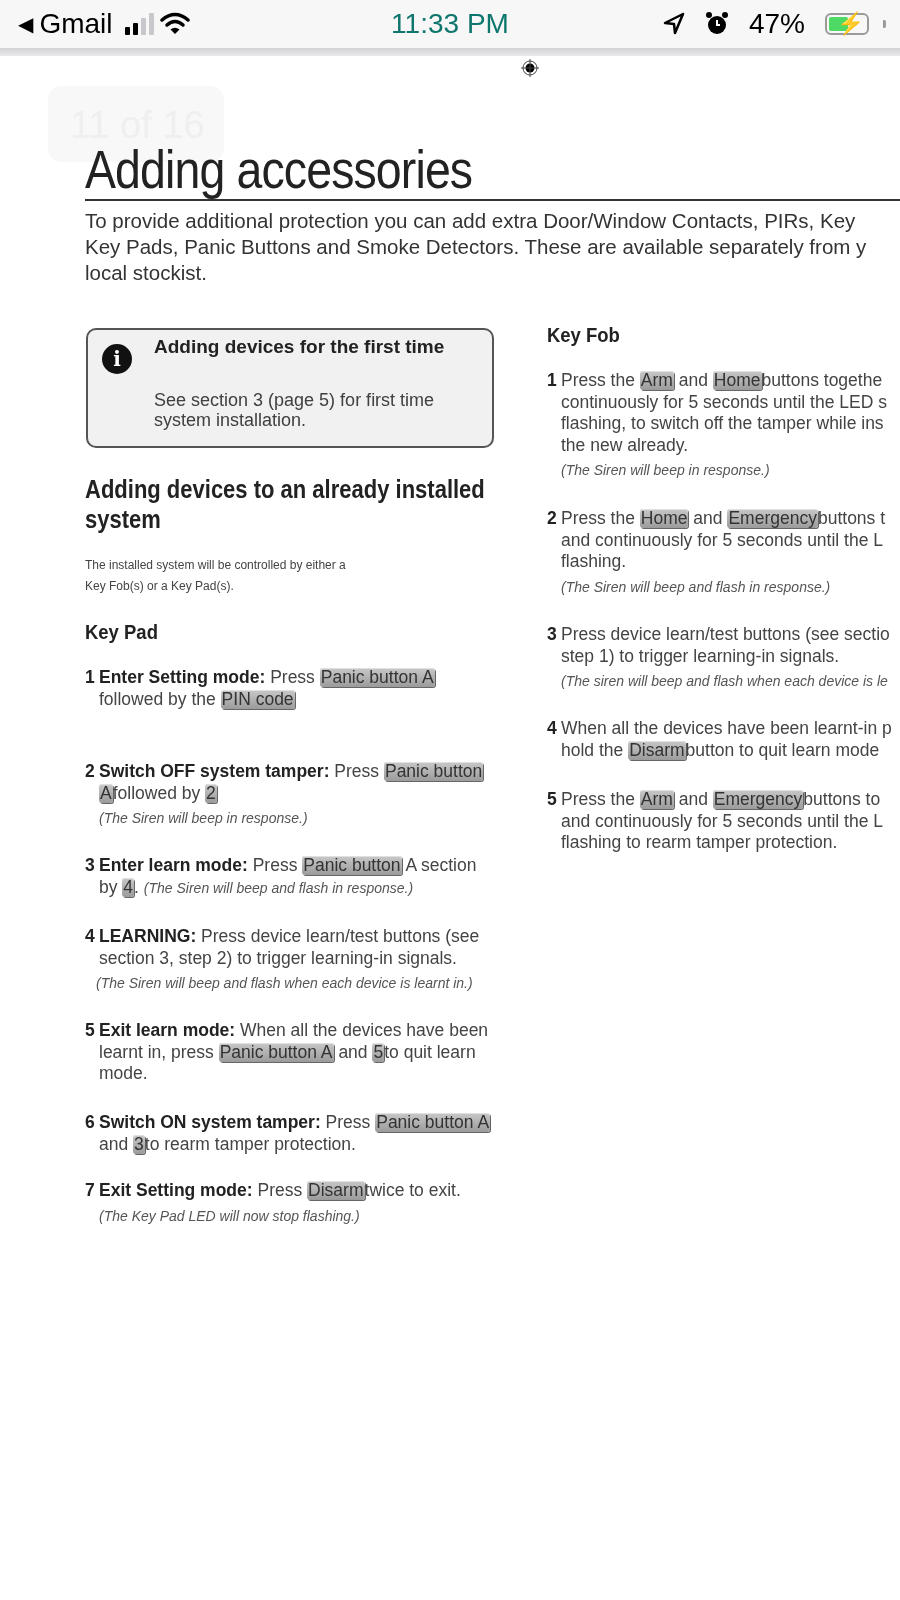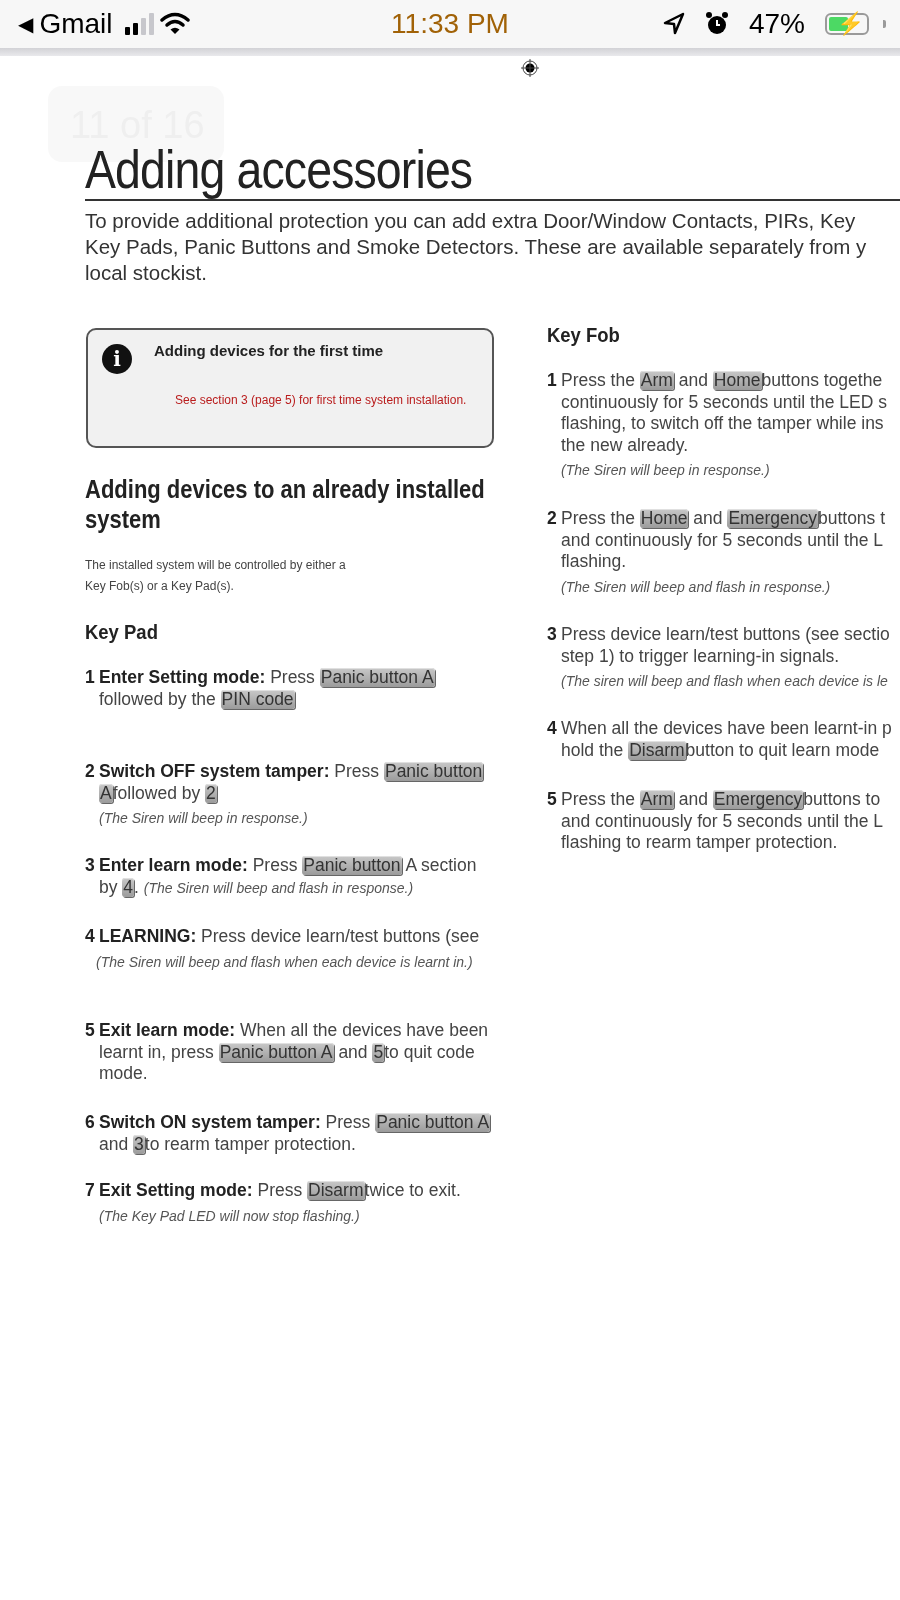--- a/index.html
+++ b/index.html
@@ -1,38 +1,38 @@
 <!DOCTYPE html>
 <html><head>
 <meta charset="utf-8">
 <style>
   html, body { margin:0; padding:0; }
   body { width:900px; height:1600px; background:#ffffff; position:relative; overflow:hidden; font-family:"Liberation Sans", sans-serif; color:#333; }
   .statusbar { position:absolute; left:0; top:0; width:900px; height:48px; background:#f7f7f7; }
   .statusbar .shadow { position:absolute; left:0; top:48px; width:900px; height:8px; background:linear-gradient(#d2d2d6,#e9e9ec); }
   .sb-left { position:absolute; left:18px; top:8px; display:flex; align-items:center; gap:6px; font-size:28px; color:#000; }
-  .sb-center { position:absolute; left:0; width:900px; top:8px; text-align:center; font-size:28px; color:#a16207; pointer-events:none; }
+  .sb-center { position:absolute; left:0; width:900px; top:8px; text-align:center; font-size:28px; color:#0f766e; pointer-events:none; }
   .sb-right { position:absolute; right:14px; top:8px; display:flex; align-items:center; gap:20px; font-size:28px; color:#000; }
   .signal { display:flex; align-items:flex-end; gap:3px; height:22px; margin-left:6px; }
   .signal span { width:5px; background:#000; border-radius:1px; }
   .signal span.off { background:#c7c7cc; }
   .battery { position:relative; width:44px; height:22px; border:2px solid #9a9a9a; border-radius:6px; box-sizing:border-box; }
   .battery .fill { position:absolute; left:2px; top:2px; bottom:2px; width:19px; background:#4cd964; border-radius:2px; }
   .battery .bolt { position:absolute; left:10px; top:-4px; font-size:22px; color:#000; }
   .battery-tip { width:3px; height:8px; background:#9a9a9a; border-radius:0 2px 2px 0; margin-left:-6px; }
   .crosshair { position:absolute; left:521px; top:59px; width:18px; height:18px; }
   .page-counter { position:absolute; left:48px; top:86px; width:176px; height:76px; background:rgba(235,235,235,0.35); border-radius:14px; }
   .page-counter span { position:absolute; left:22px; top:18px; font-size:38px; color:#efefef; font-family:"Liberation Sans Narrow","Liberation Sans", sans-serif; }
   .title { position:absolute; left:85px; top:138px; font-size:54px; color:#222; font-weight:normal; letter-spacing:-1px; transform:scaleX(0.86); transform-origin:left; white-space:nowrap; }
   .title-rule { position:absolute; left:85px; top:199px; width:815px; height:2px; background:#333; }
   .intro { position:absolute; left:85px; top:208px; width:900px; font-size:20.5px; line-height:26px; color:#333; white-space:nowrap; }
   .infobox { position:absolute; left:86px; top:328px; width:408px; height:120px; background:#f1f1f1; border:2px solid #555; border-radius:10px; box-sizing:border-box; }
   .infobox .icon { position:absolute; left:14px; top:14px; width:30px; height:30px; border-radius:50%; background:#111; color:#fff; font-weight:bold; font-family:"DejaVu Serif", serif; font-size:20px; text-align:center; line-height:30px; }
-  .infobox .ititle { position:absolute; left:66px; top:12px; font-size:15px; font-weight:bold; color:#222; white-space:nowrap; }
-  .infobox .itext { position:absolute; left:66px; top:60px; width:320px; font-size:12px; line-height:20px; color:#b91c1c;margin-left:21px; }
+  .infobox .ititle { position:absolute; left:66px; top:6px; font-size:19px; font-weight:bold; color:#222; white-space:nowrap; }
+  .infobox .itext { position:absolute; left:66px; top:60px; width:320px; font-size:18px; line-height:20px; color:#404040; }
   .h2 { position:absolute; font-weight:bold; color:#222; transform:scaleX(0.88); transform-origin:left; }
   .body-text { position:absolute; font-size:12px; line-height:21px; color:#444; }
   .step { position:absolute; font-size:17.5px; line-height:21.5px; color:#444; }
   .step .num { position:absolute; left:0; top:0; font-weight:bold; color:#222; }
   .step .content { margin-left:14px; }
   .step b { color:#222; }
   .note { font-style:italic; font-size:14px; color:#555; display:block; margin-top:4px; }
   .note.inline { display:inline; margin-top:0; }
   .btn { display:inline-block; background:linear-gradient(#c8c8c8,#9b9b9b); border-radius:3px; box-shadow:1px 1px 0 #666, inset 0 1px 0 #e0e0e0; padding:0 1px; line-height:19px; color:#333; }
 </style>
@@ -135,29 +135,30 @@
   <div class="content">
     <b>Enter learn mode:</b><span> Press </span><span class="btn">Panic button</span><span> A section</span><br>
     <span>by </span><span class="btn">4</span><span>. </span><span class="note inline">(The Siren will beep and flash in response.)</span>
   </div>
 </div>
 
 <div class="step" style="left:85px; top:926px; width:420px;">
   <span class="num">4</span>
   <div class="content">
     <b>LEARNING:</b><span> Press device learn/test buttons (see</span><br>
+    <span>section 3, step 2) to trigger learning-in signals.</span>
     <span class="note" style="margin-left:-3px">(The Siren will beep and flash when each device is learnt in.)</span>
   </div>
 </div>
 
 <div class="step" style="left:85px; top:1020px; width:420px;">
   <span class="num">5</span>
   <div class="content">
     <b>Exit learn mode:</b><span> When all the devices have been</span><br>
-    <span>learnt in, press </span><span class="btn">Panic button A</span><span> and </span><span class="btn">5</span><span>to quit code</span><br>
+    <span>learnt in, press </span><span class="btn">Panic button A</span><span> and </span><span class="btn">5</span><span>to quit learn</span><br>
     <span>mode.</span>
   </div>
 </div>
 
 <div class="step" style="left:85px; top:1112px; width:420px;">
   <span class="num">6</span>
   <div class="content">
     <b>Switch ON system tamper:</b><span> Press </span><span class="btn">Panic button A</span><br>
     <span>and </span><span class="btn">3</span><span>to rearm tamper protection.</span>
   </div>

